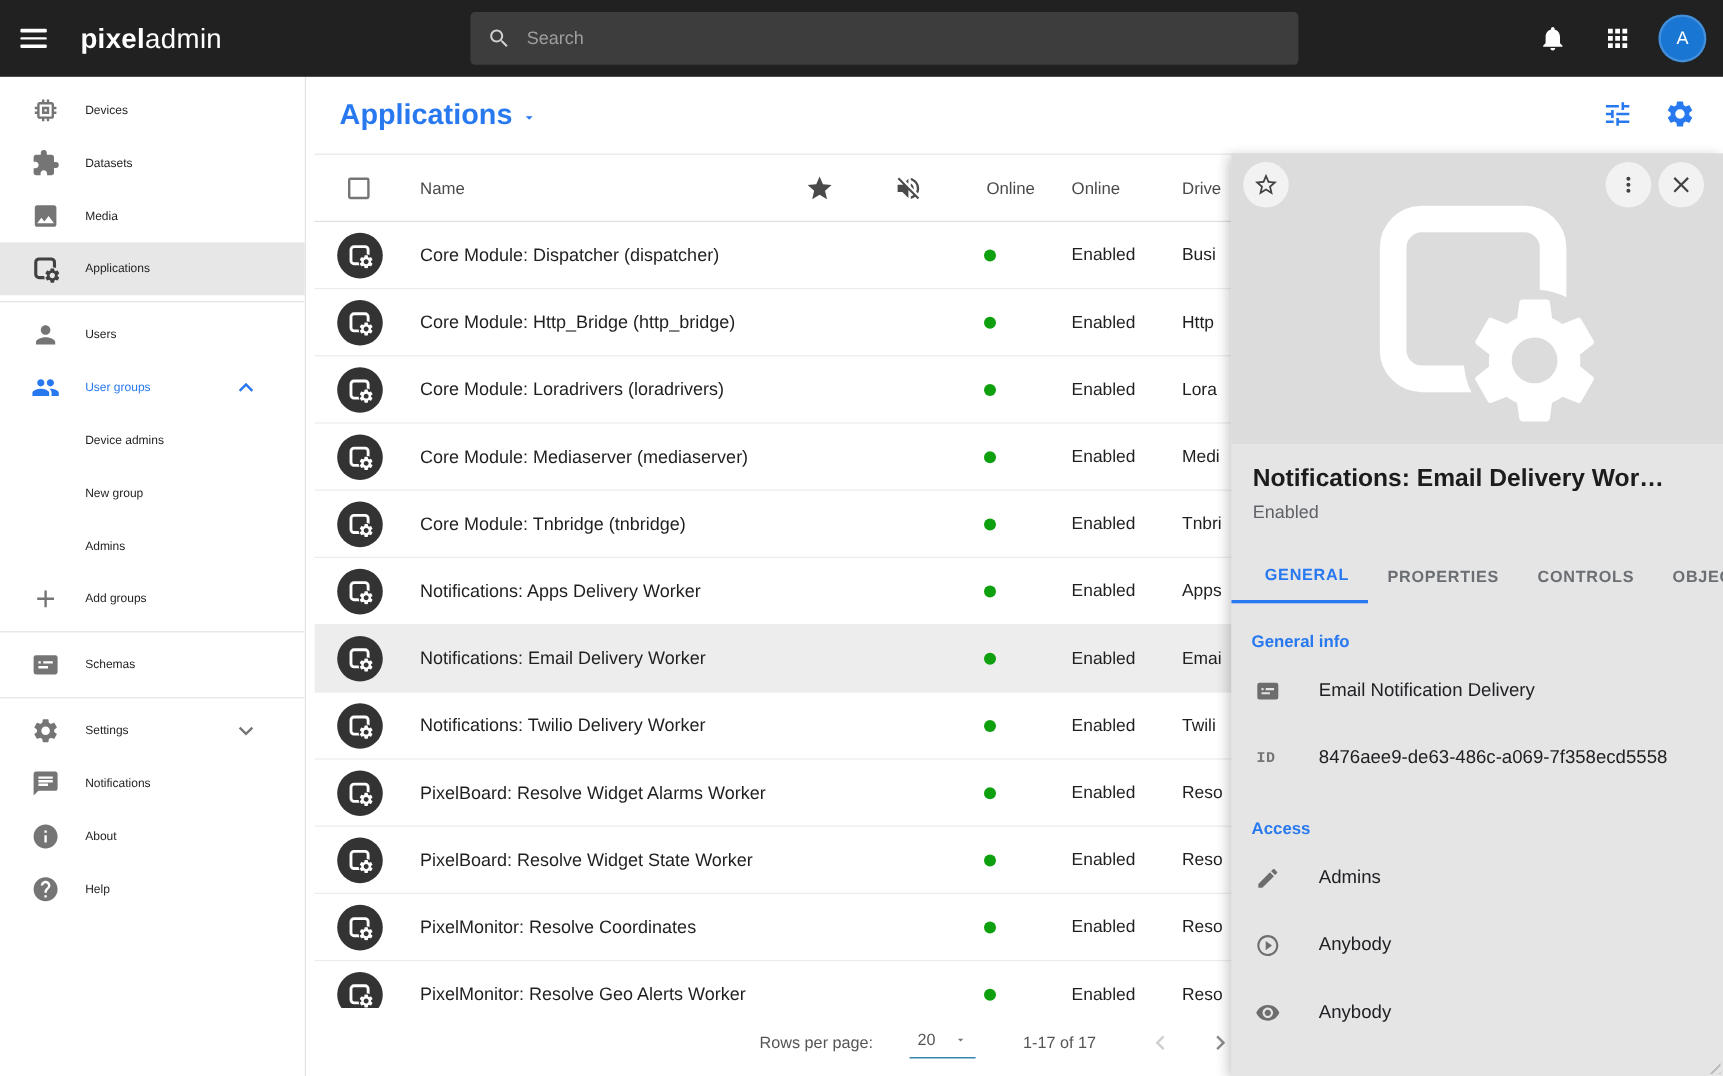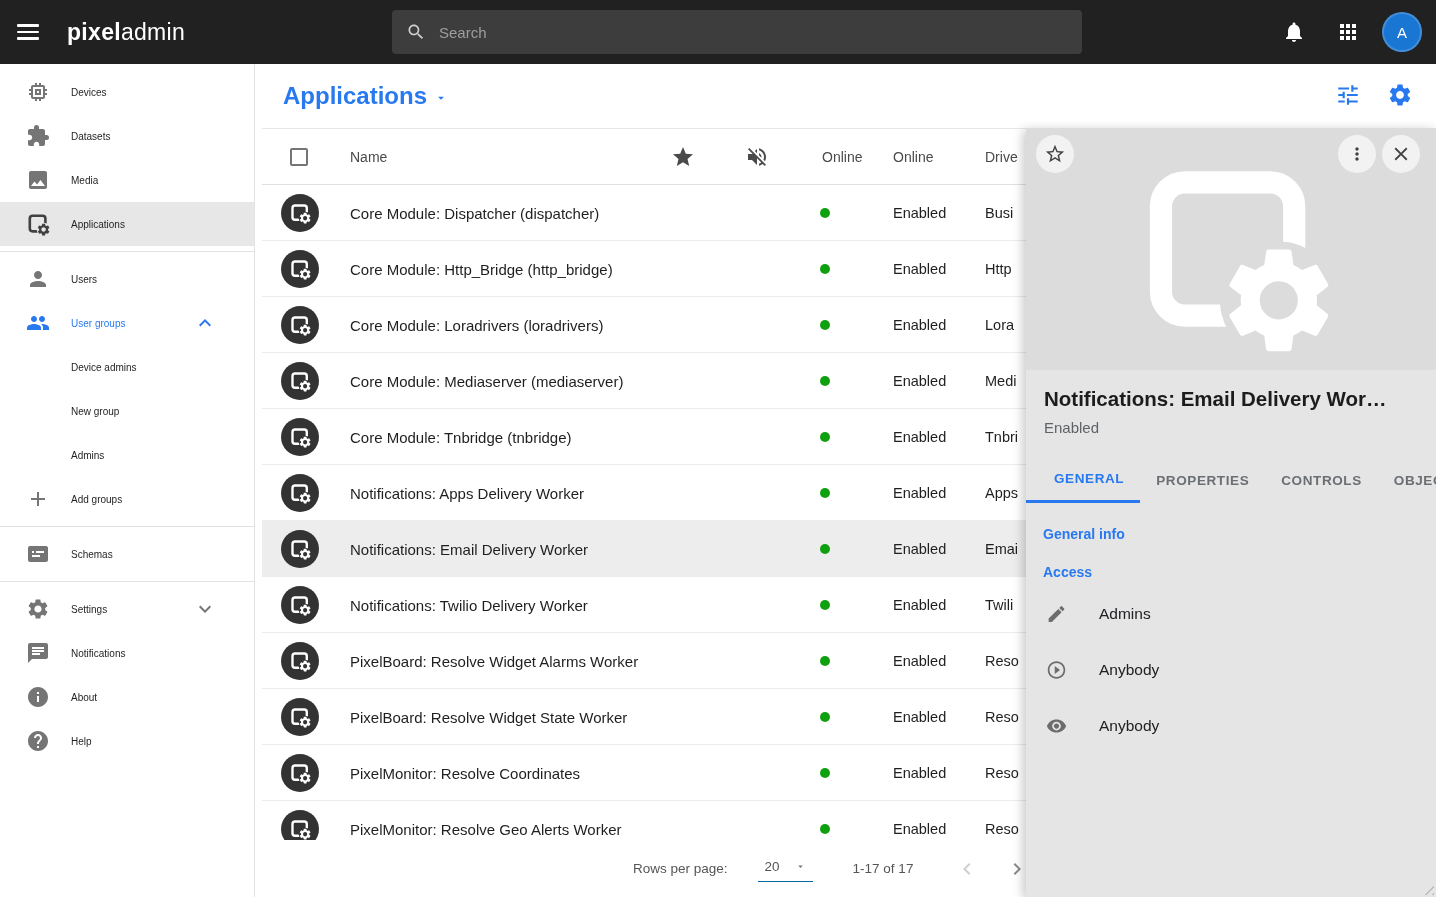--- a/index.html
+++ b/index.html
@@ -566,20 +566,32 @@
   <div class="p-title">Notifications: Email Delivery Wor…</div>
   <div class="p-sub">Enabled</div>
   <div class="tabs" id="tabs">
       <div class="tab active">GENERAL</div>
       <div class="tab">PROPERTIES</div>
       <div class="tab">CONTROLS</div>
       <div class="tab">OBJECTS</div>
     </div>
   <div id="sections">
       <div class="section-h">General info</div>
+      <div class="info-rows">
+        <div class="info-row">
+          <svg viewBox="0 0 24 24" class="ic">
+            <use href="#i-schema"></use>
+          </svg>
+          <span class="txt">Email Notification Delivery</span>
+        </div>
+        <div class="info-row">
+          <span class="id-glyph">ID</span>
+          <span class="txt">8476aee9-de63-486c-a069-7f358ecd5558</span>
+        </div>
+      </div>
       <div class="section-h">Access</div>
       <div class="info-rows">
         <div class="info-row">
           <svg viewBox="0 0 24 24" class="ic">
             <use href="#i-pencil"></use>
           </svg>
           <span class="txt">Admins</span>
         </div>
         <div class="info-row">
           <svg viewBox="0 0 24 24" class="ic">

